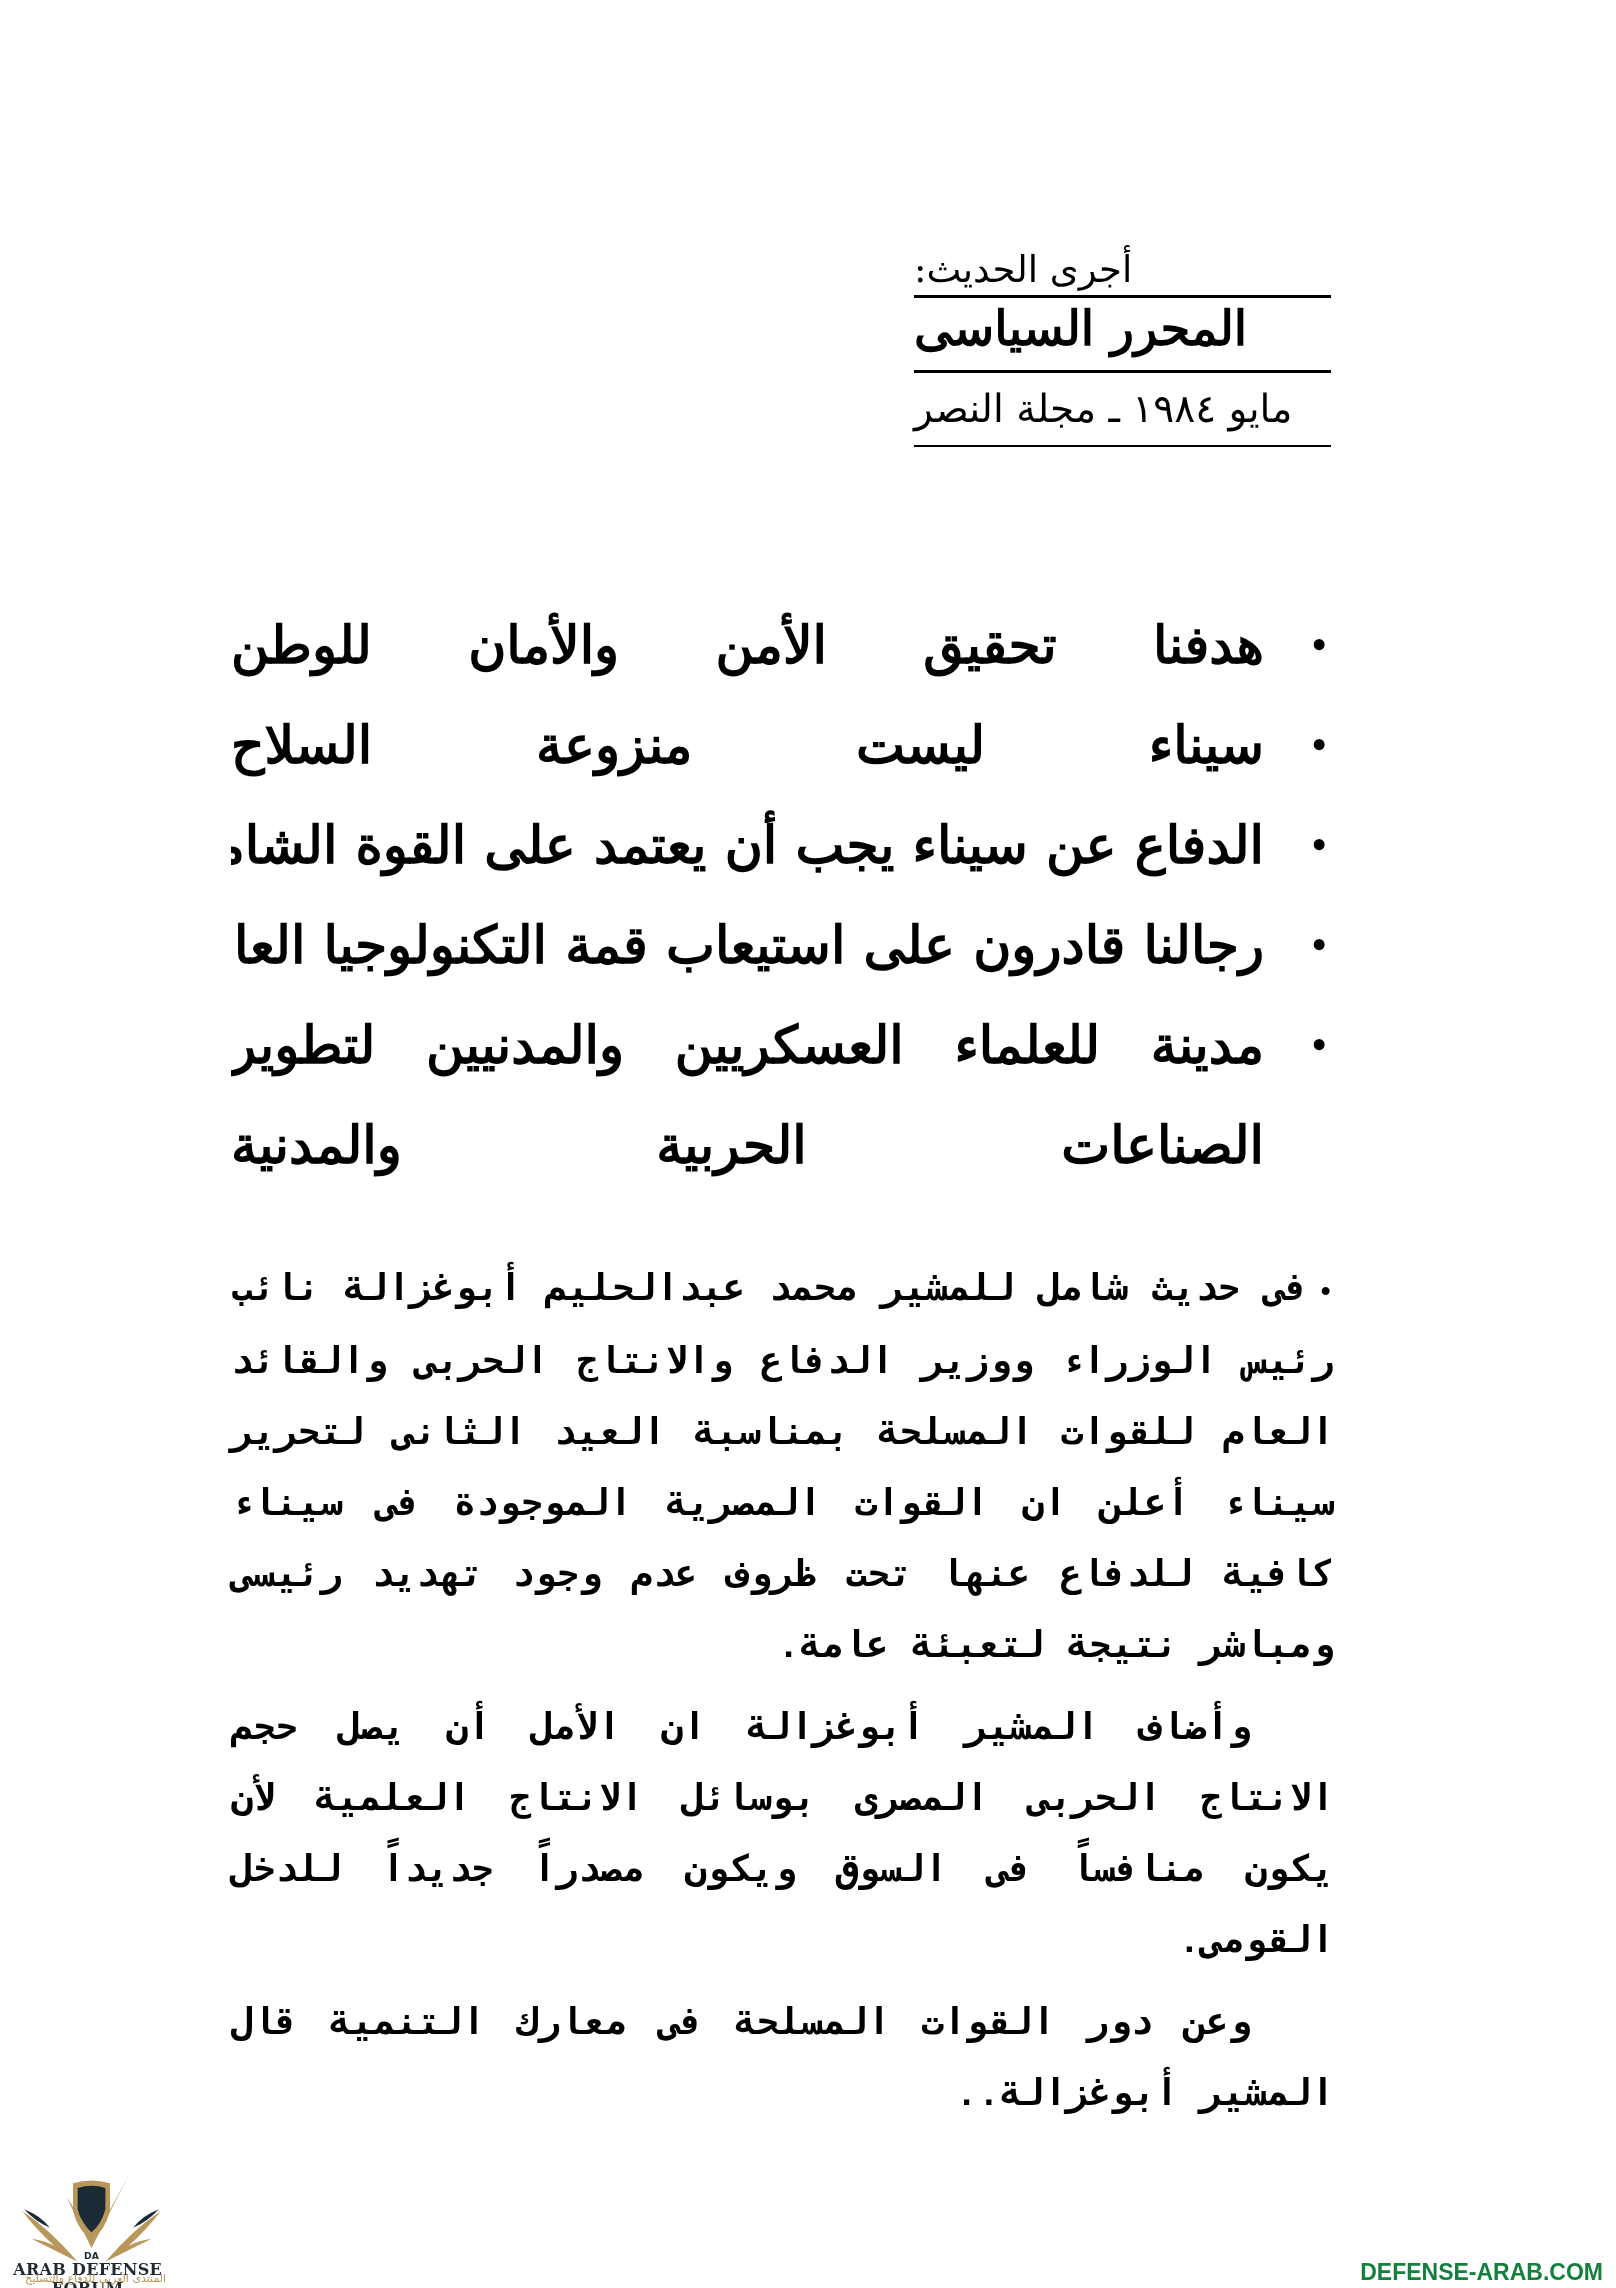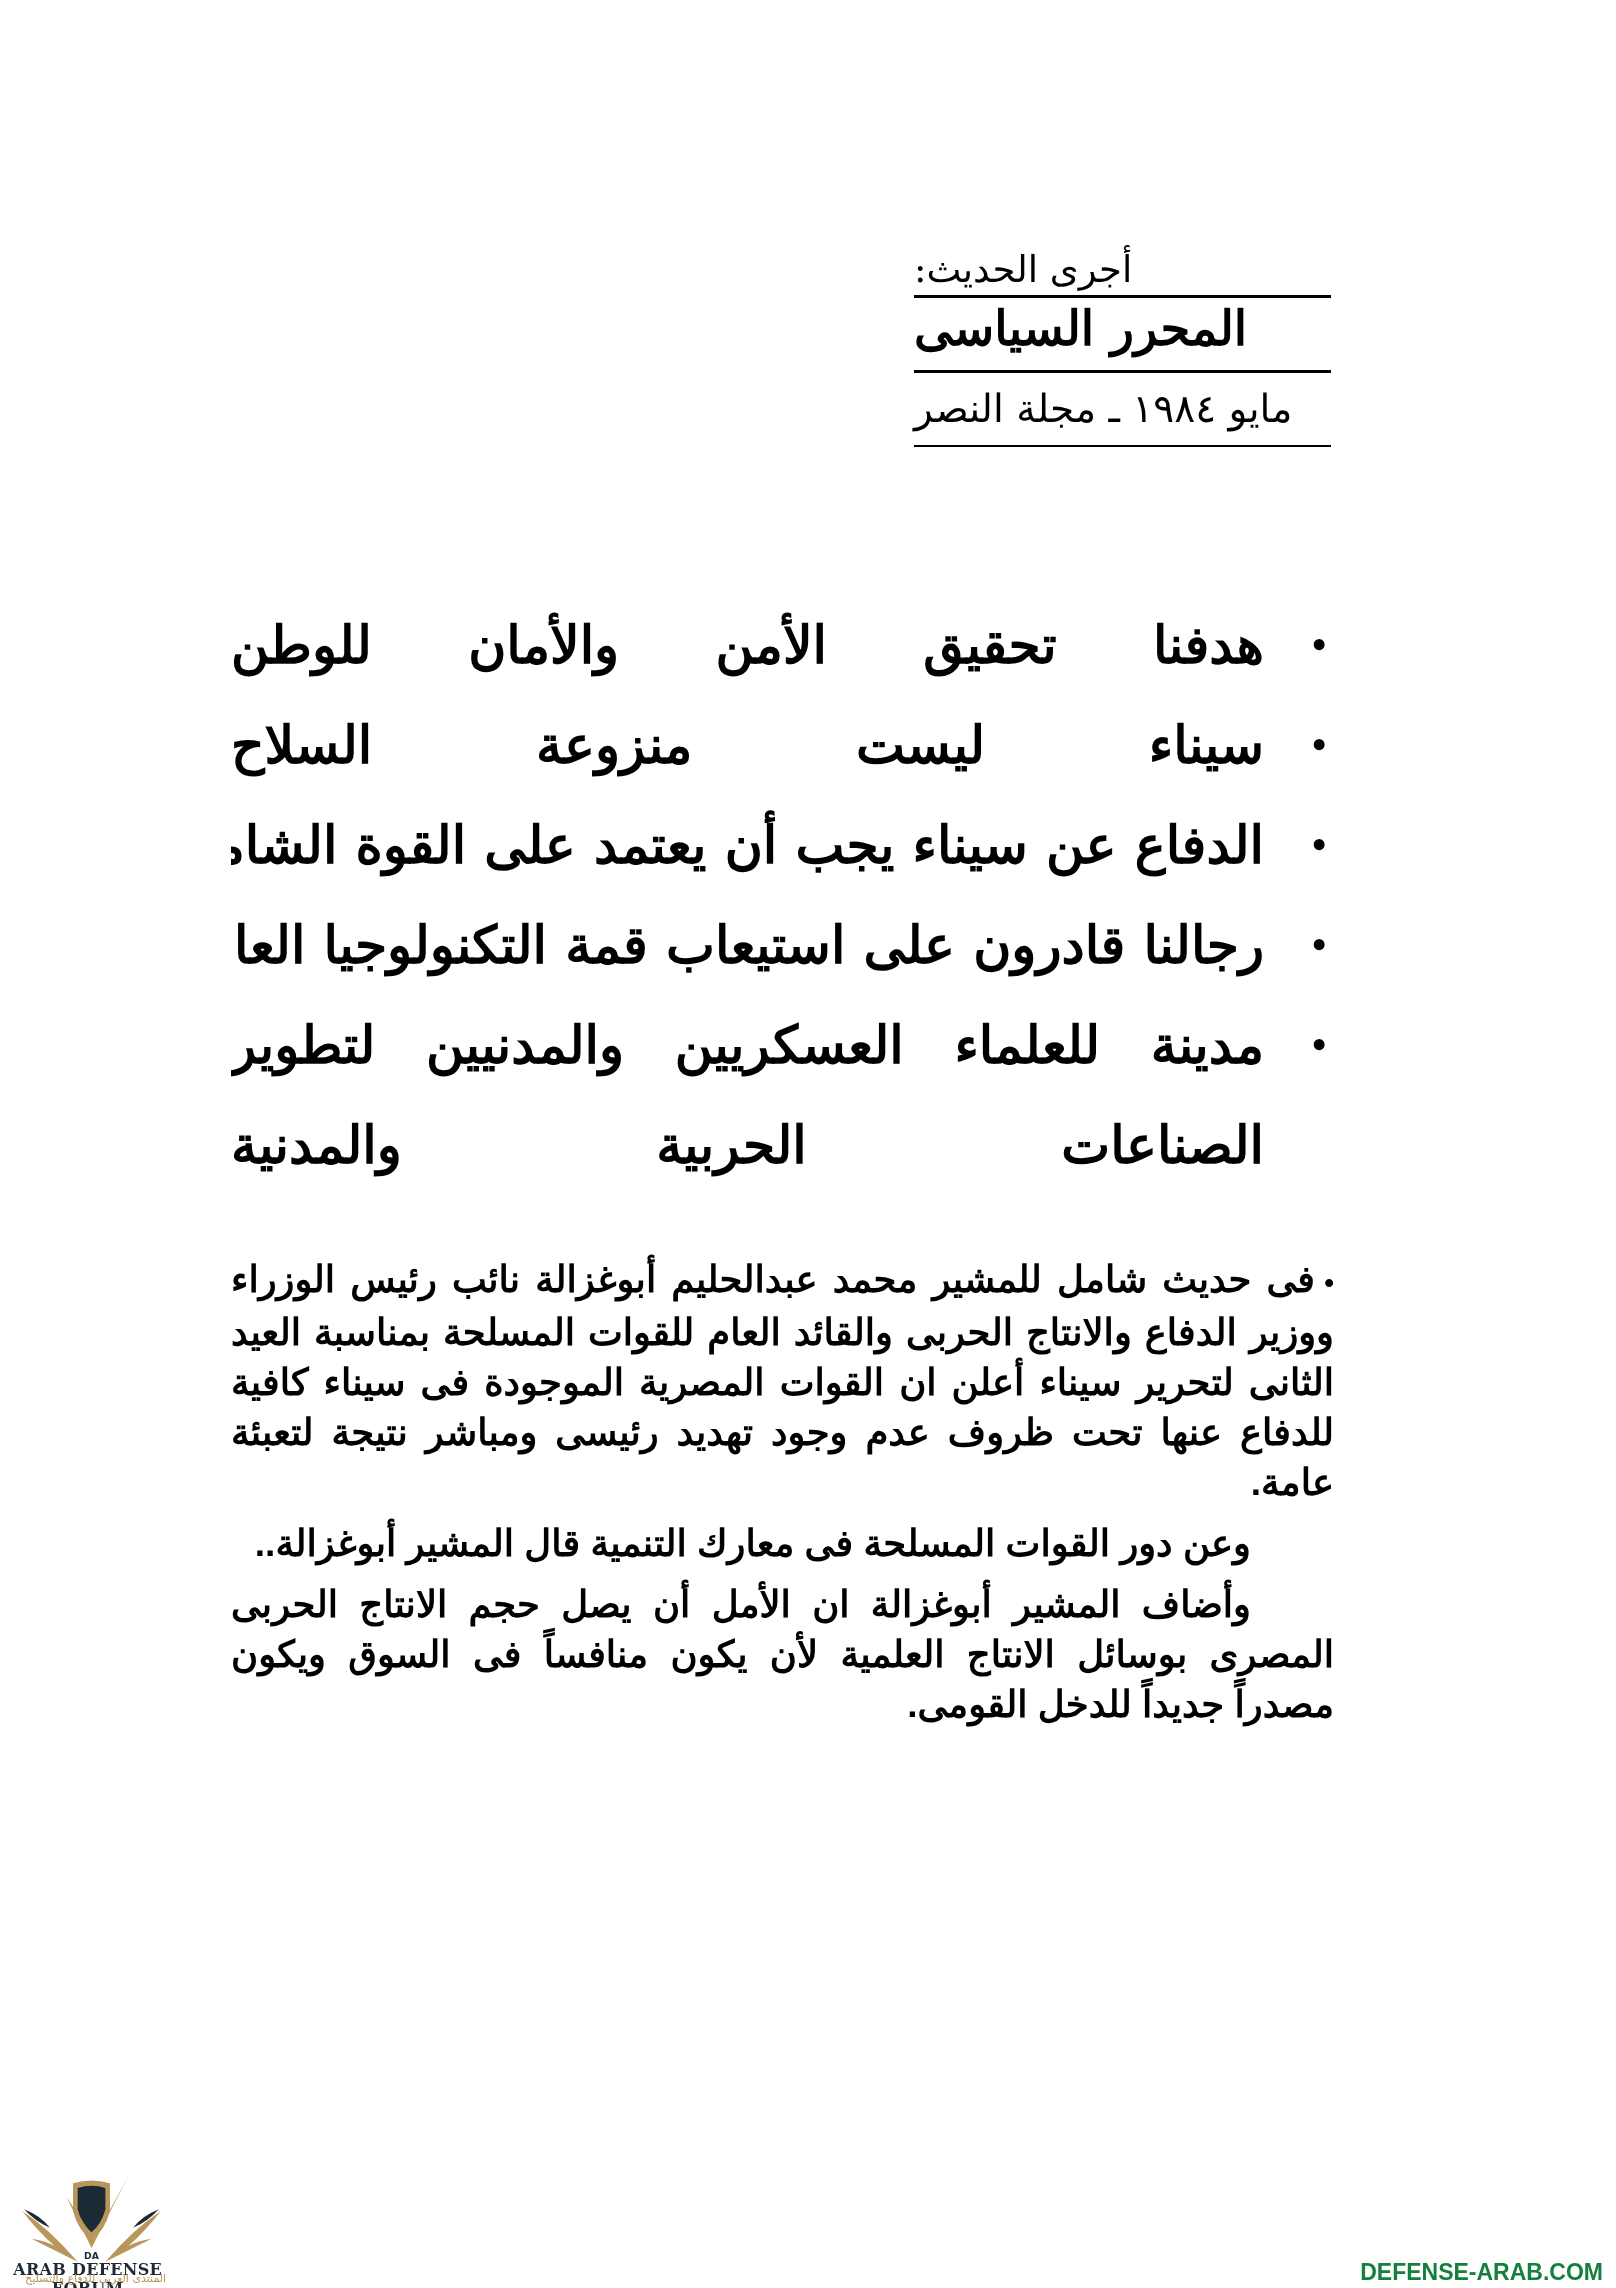--- a/index.html
+++ b/index.html
@@ -14,21 +14,21 @@
   .rule { height: 2.8px; background: #000; width: 417px; }
 
   .highlights { position: absolute; left: 231px; width: 1098px; top: 595px; direction: rtl; }
   .hl-item { display: flex; align-items: flex-start; font-family: "DejaVu Serif", serif; font-weight: bold; font-size: 52px; line-height: 100px; height: 100px; }
   .hl-bullet { width: 65px; flex: 0 0 65px; font-size: 31px; text-align: right; }
   .hl-text { flex: 1; text-align: justify; text-align-last: justify; white-space: nowrap; overflow: hidden; }
   .hl-item.wrap { height: auto; }
   .hl-item.wrap .hl-text { white-space: normal; text-align-last: justify; }
 
   .article { position: absolute; left: 231px; width: 1103px; top: 1255px; direction: rtl;
-    font-family: Liberation Sans, sans-serif; font-weight: bold; font-size: 37px; line-height: 50px; }
+    font-family: Liberation Mono, monospace; font-weight: bold; font-size: 37px; line-height: 71px; }
   .article p { margin: 0 0 11px 0; text-align: justify; }
   .article p.indent { text-indent: 83px; }
   .lead-bullet { font-size: 28px; margin-left: 9.2px; }
 
   .logo { position: absolute; left: 13px; top: 2174px; width: 157px; height: 111px; }
   .logo-text-en { position: absolute; left: 9.2px; top: 2260px; width: 157px; text-align: center; font-family: "DejaVu Serif", serif; font-size: 16px; font-weight: bold; color: #1f2a33; letter-spacing: 0.3px; }
   .logo-text-ar { position: absolute; left: 9.2px; top: 2272px; width: 157px; text-align: right; font-family: "DejaVu Sans", sans-serif; font-size: 11px; color: #b9975b; direction: rtl; }
   .site-url { position: absolute; right: 14px; top: 2259px; font-family: "Liberation Sans", sans-serif; font-weight: bold; font-size: 23px; color: #15803d; }
 </style>
 </head>
@@ -63,22 +63,22 @@
       <span class="hl-text">رجالنا قادرون على استيعاب قمة التكنولوجيا العالمية</span>
     </div>
     <div class="hl-item wrap">
       <span class="hl-bullet">•</span>
       <span class="hl-text">مدينة للعلماء العسكريين والمدنيين لتطوير الصناعات الحربية والمدنية</span>
     </div>
   </div>
 
   <div class="article">
     <p><span class="lead-bullet">•</span><span>فى حديث شامل للمشير محمد عبدالحليم أبوغزالة نائب رئيس الوزراء ووزير الدفاع والانتاج الحربى والقائد العام للقوات المسلحة بمناسبة العيد الثانى لتحرير سيناء أعلن ان القوات المصرية الموجودة فى سيناء كافية للدفاع عنها تحت ظروف عدم وجود تهديد رئيسى ومباشر نتيجة لتعبئة عامة.</span></p>
+    <p class="indent">وأضاف المشير أبوغزالة ان الأمل أن يصل حجم الانتاج الحربى المصرى بوسائل الانتاج العلمية لأن يكون منافساً فى السوق ويكون مصدراً جديداً للدخل القومى.</p>
     <p class="indent">وعن دور القوات المسلحة فى معارك التنمية قال المشير أبوغزالة..</p>
-    <p class="indent">وأضاف المشير أبوغزالة ان الأمل أن يصل حجم الانتاج الحربى المصرى بوسائل الانتاج العلمية لأن يكون منافساً فى السوق ويكون مصدراً جديداً للدخل القومى.</p>
   </div>
 
   <svg class="logo" viewBox="0 0 170 120">
     <path d="M10 40 Q40 60 70 95 Q40 80 20 70 Q35 72 45 78 Q25 60 10 40 Z" fill="#b9975b"></path>
     <path d="M12 38 Q30 45 40 58 Q25 52 12 38 Z" fill="#1c2a36"></path>
     <path d="M160 40 Q130 60 100 95 Q130 80 150 70 Q135 72 125 78 Q145 60 160 40 Z" fill="#b9975b"></path>
     <path d="M158 38 Q140 45 130 58 Q145 52 158 38 Z" fill="#1c2a36"></path>
     <path d="M65 10 Q85 4 105 10 L105 40 Q100 60 85 72 Q70 60 65 40 Z" fill="#b9975b"></path>
     <path d="M70 15 Q85 10 100 15 L100 38 Q96 54 85 63 Q74 54 70 38 Z" fill="#1c2a36"></path>
     <path d="M58 25 L85 80 L125 2 L88 70 Z" fill="#b9975b"></path>

